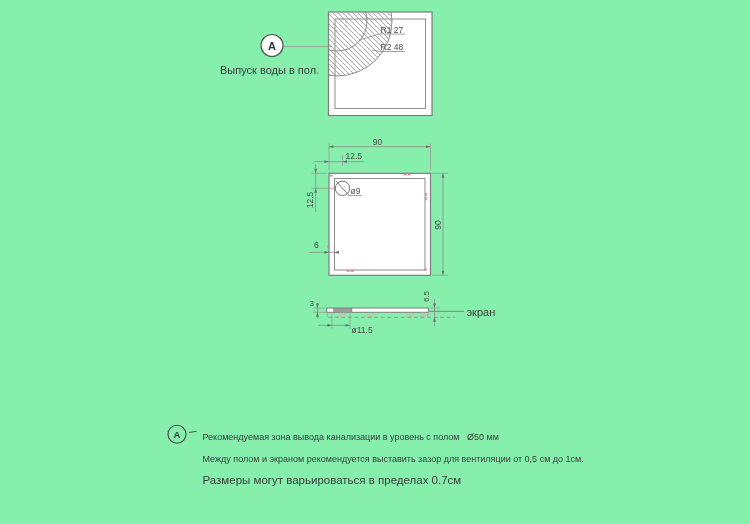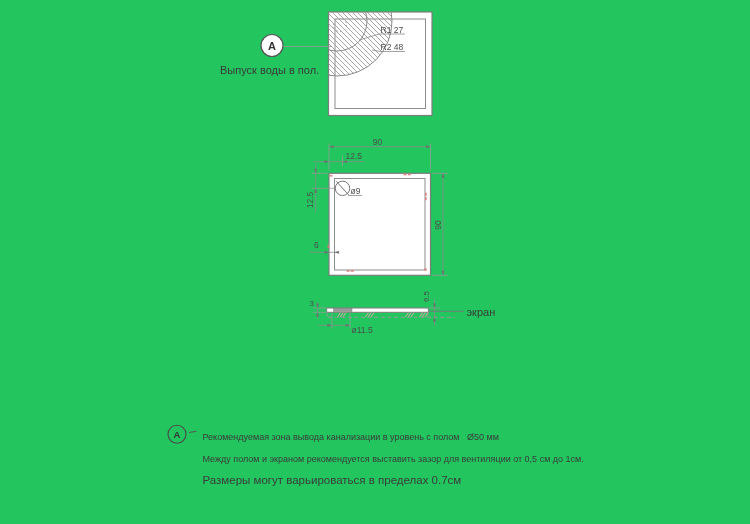--- a/index.html
+++ b/index.html
@@ -1,16 +1,16 @@
 <!DOCTYPE html>
 <html><head>
 <meta charset="utf-8">
 <style>
   html,body{margin:0;padding:0;background:#ffffff;}
-  .page{position:relative;width:750px;height:524px;background:#22c55e;overflow:hidden;
+  .page{position:relative;width:750px;height:524px;background:#86efac;overflow:hidden;
         font-family:"Liberation Sans", sans-serif;}
   svg text{font-family:"Liberation Sans", sans-serif;}
   .dim-text{fill:#4d4d4d;font-size:8.5px;}
   .small-dim{fill:#4d4d4d;font-size:8px;}
   .label-text{fill:#3a3a3a;font-size:11px;}
   .note-text{fill:#3b3b3b;font-size:9px;}
   .note-big{fill:#3b3b3b;font-size:11.5px;}
   .marker-letter{fill:#333;font-size:11px;font-weight:bold;}
   .marker-letter-sm{fill:#333;font-size:9.5px;font-weight:bold;}
   .thin{stroke:#999;stroke-width:0.8;fill:none;}

